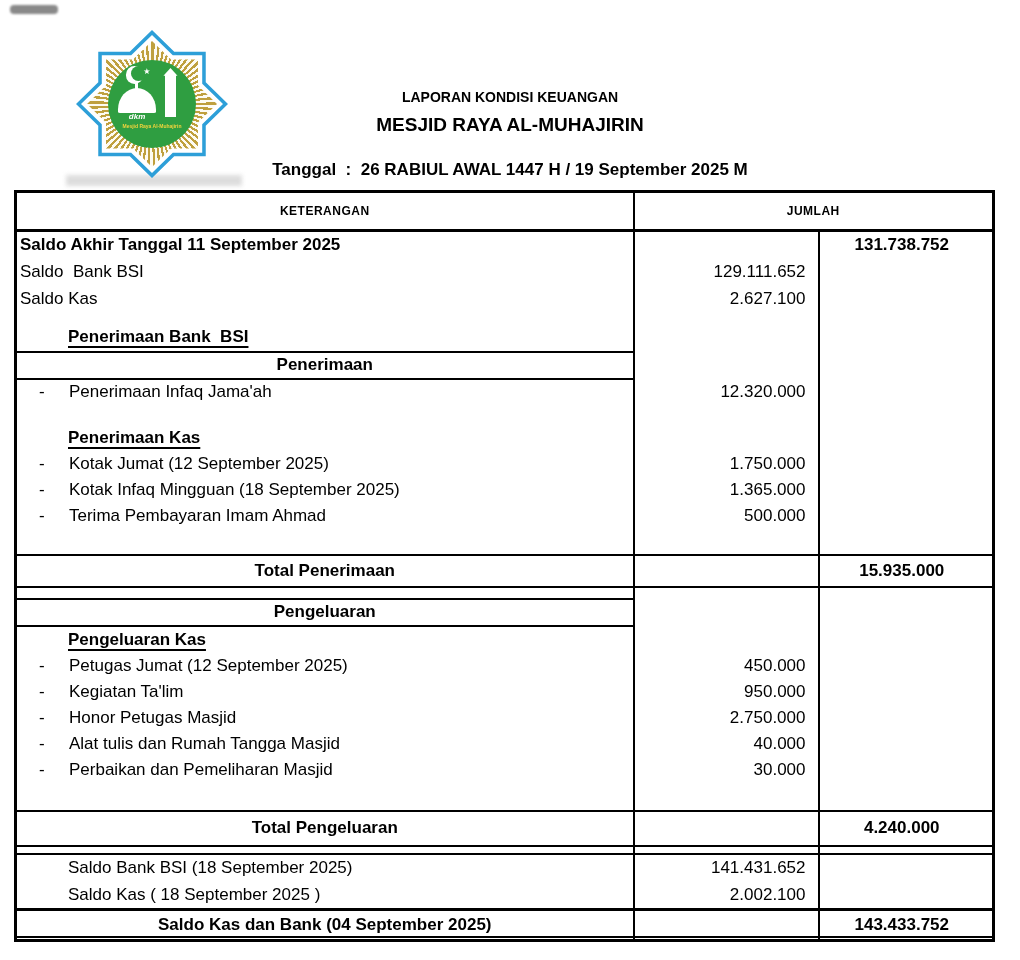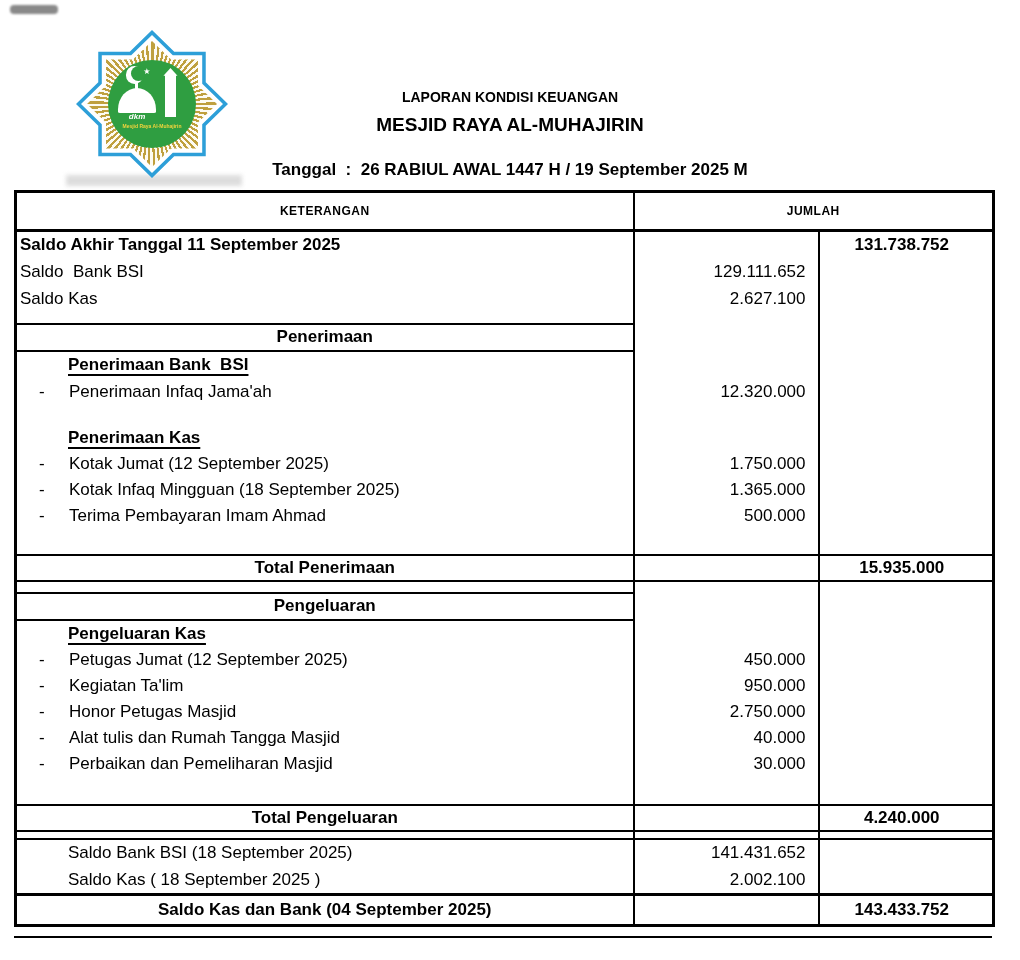--- a/index.html
+++ b/index.html
@@ -162,30 +162,30 @@
       <td class="c1">Saldo Kas</td>
       <td class="c2">2.627.100</td>
       <td class="c3"></td>
     </tr>
     <tr style="height:12px">
       <td class="c1"></td>
           <td class="c2"></td>
           <td class="c3"></td>
     </tr>
 
+    <tr style="height:28px">
+      <td class="c1 indent"><span class="headu">Penerimaan Bank  BSI</span></td>
+      <td class="c2"></td>
+      <td class="c3"></td>
+    </tr>
     <tr style="height:27px">
       <td class="c1 band">Penerimaan</td>
       <td class="c2"></td>
       <td class="c3"></td>
     </tr>
-    <tr style="height:28px">
-      <td class="c1 indent"><span class="headu">Penerimaan Bank  BSI</span></td>
-      <td class="c2"></td>
-      <td class="c3"></td>
-    </tr>
     <tr style="height:26px">
       <td class="c1 itemcell"><span class="dash">-</span><span>Penerimaan Infaq Jama'ah</span></td>
       <td class="c2">12.320.000</td>
       <td class="c3"></td>
     </tr>
     <tr style="height:20px">
       <td class="c1"></td>
           <td class="c2"></td>
           <td class="c3"></td>
     </tr>
@@ -208,21 +208,21 @@
       <td class="c1 itemcell"><span class="dash">-</span><span>Terima Pembayaran Imam Ahmad</span></td>
       <td class="c2">500.000</td>
       <td class="c3"></td>
     </tr>
     <tr style="height:26px">
       <td class="c1"></td>
           <td class="c2"></td>
           <td class="c3"></td>
     </tr>
 
-    <tr class="totalrow" style="height:26px">
+    <tr class="totalrow" style="height:32px">
       <td class="c1">Total Penerimaan</td>
       <td class="c2"></td>
       <td class="c3">15.935.000</td>
     </tr>
     <tr style="height:12px">
       <td class="c1"></td>
           <td class="c2"></td>
           <td class="c3"></td>
     </tr>
 
@@ -260,21 +260,21 @@
       <td class="c1 itemcell"><span class="dash">-</span><span>Perbaikan dan Pemeliharan Masjid</span></td>
       <td class="c2">30.000</td>
       <td class="c3"></td>
     </tr>
     <tr style="height:28px">
       <td class="c1"></td>
           <td class="c2"></td>
           <td class="c3"></td>
     </tr>
 
-    <tr class="totalrow" style="height:26px">
+    <tr class="totalrow" style="height:35px">
       <td class="c1">Total Pengeluaran</td>
       <td class="c2"></td>
       <td class="c3">4.240.000</td>
     </tr>
     <tr class="dline" style="height:8px">
       <td class="c1"></td>
           <td class="c2"></td>
           <td class="c3"></td>
     </tr>
 

